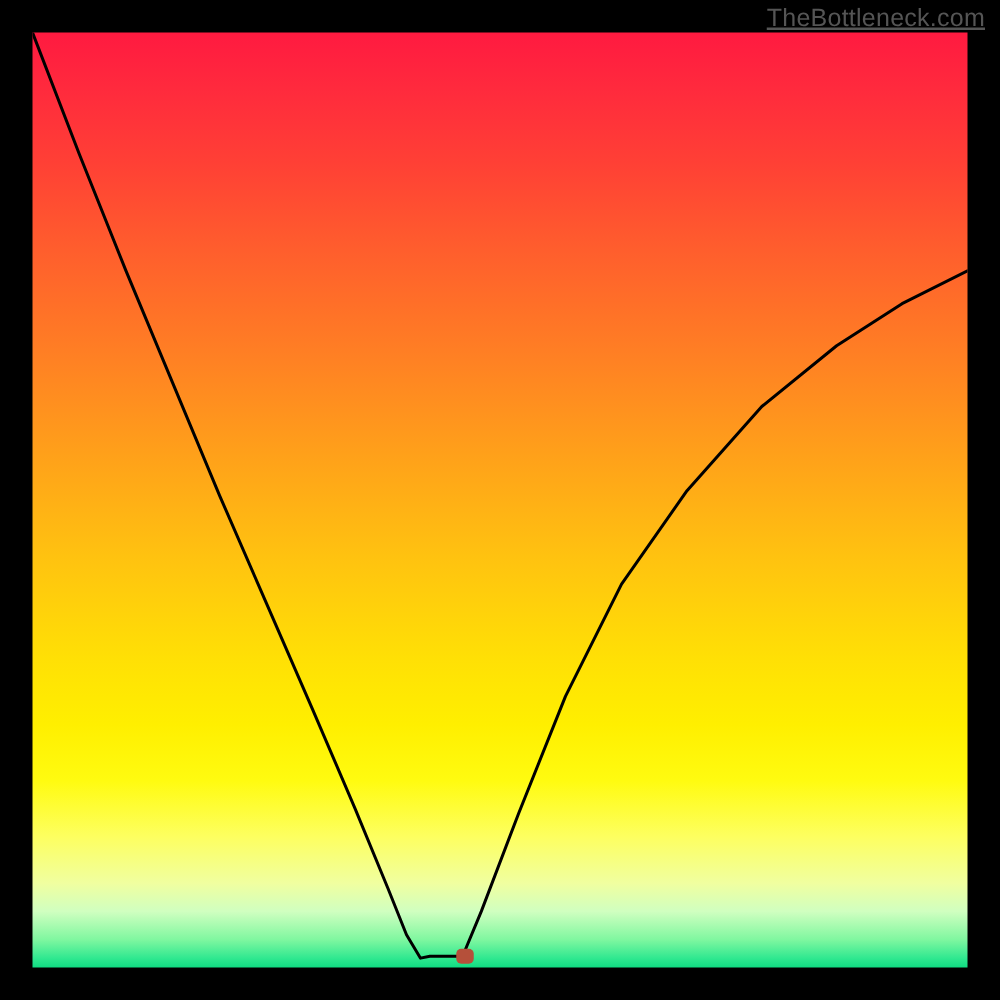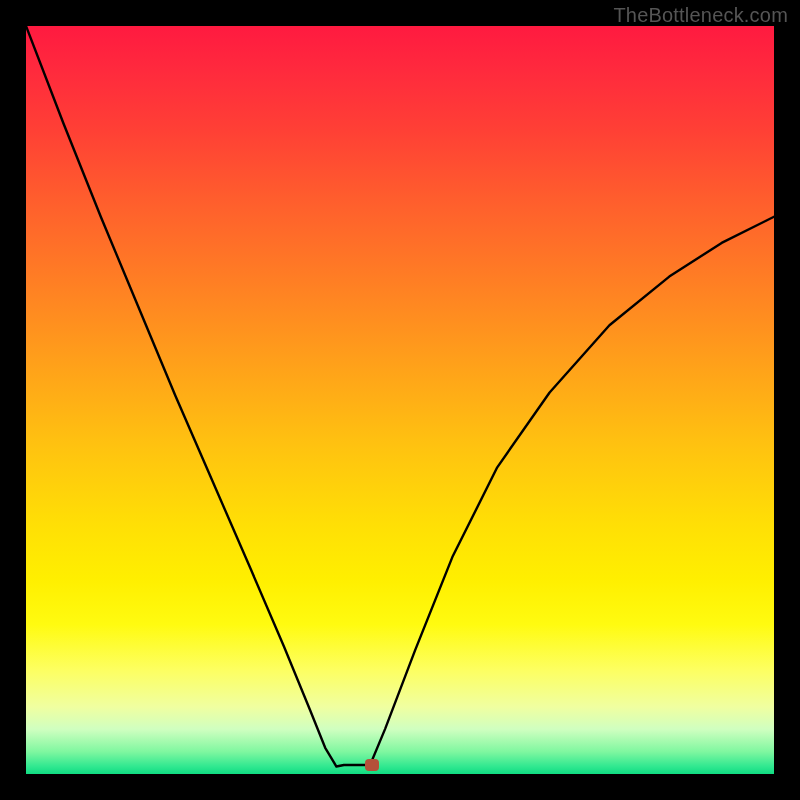--- a/index.html
+++ b/index.html
@@ -17,20 +17,21 @@
   }
   .watermark {
     position: absolute;
     top: 4px;
     right: 12px;
     color: #555;
     font-size: 20px;
     font-weight: 500;
     z-index: 10;
     letter-spacing: 0.2px;
+    text-decoration: underline;
   }
   .plot-wrapper {
     position: absolute;
     left: 26px;
     top: 26px;
     width: 748px;
     height: 748px;
   }
   .gradient-bg {
     position: absolute;

